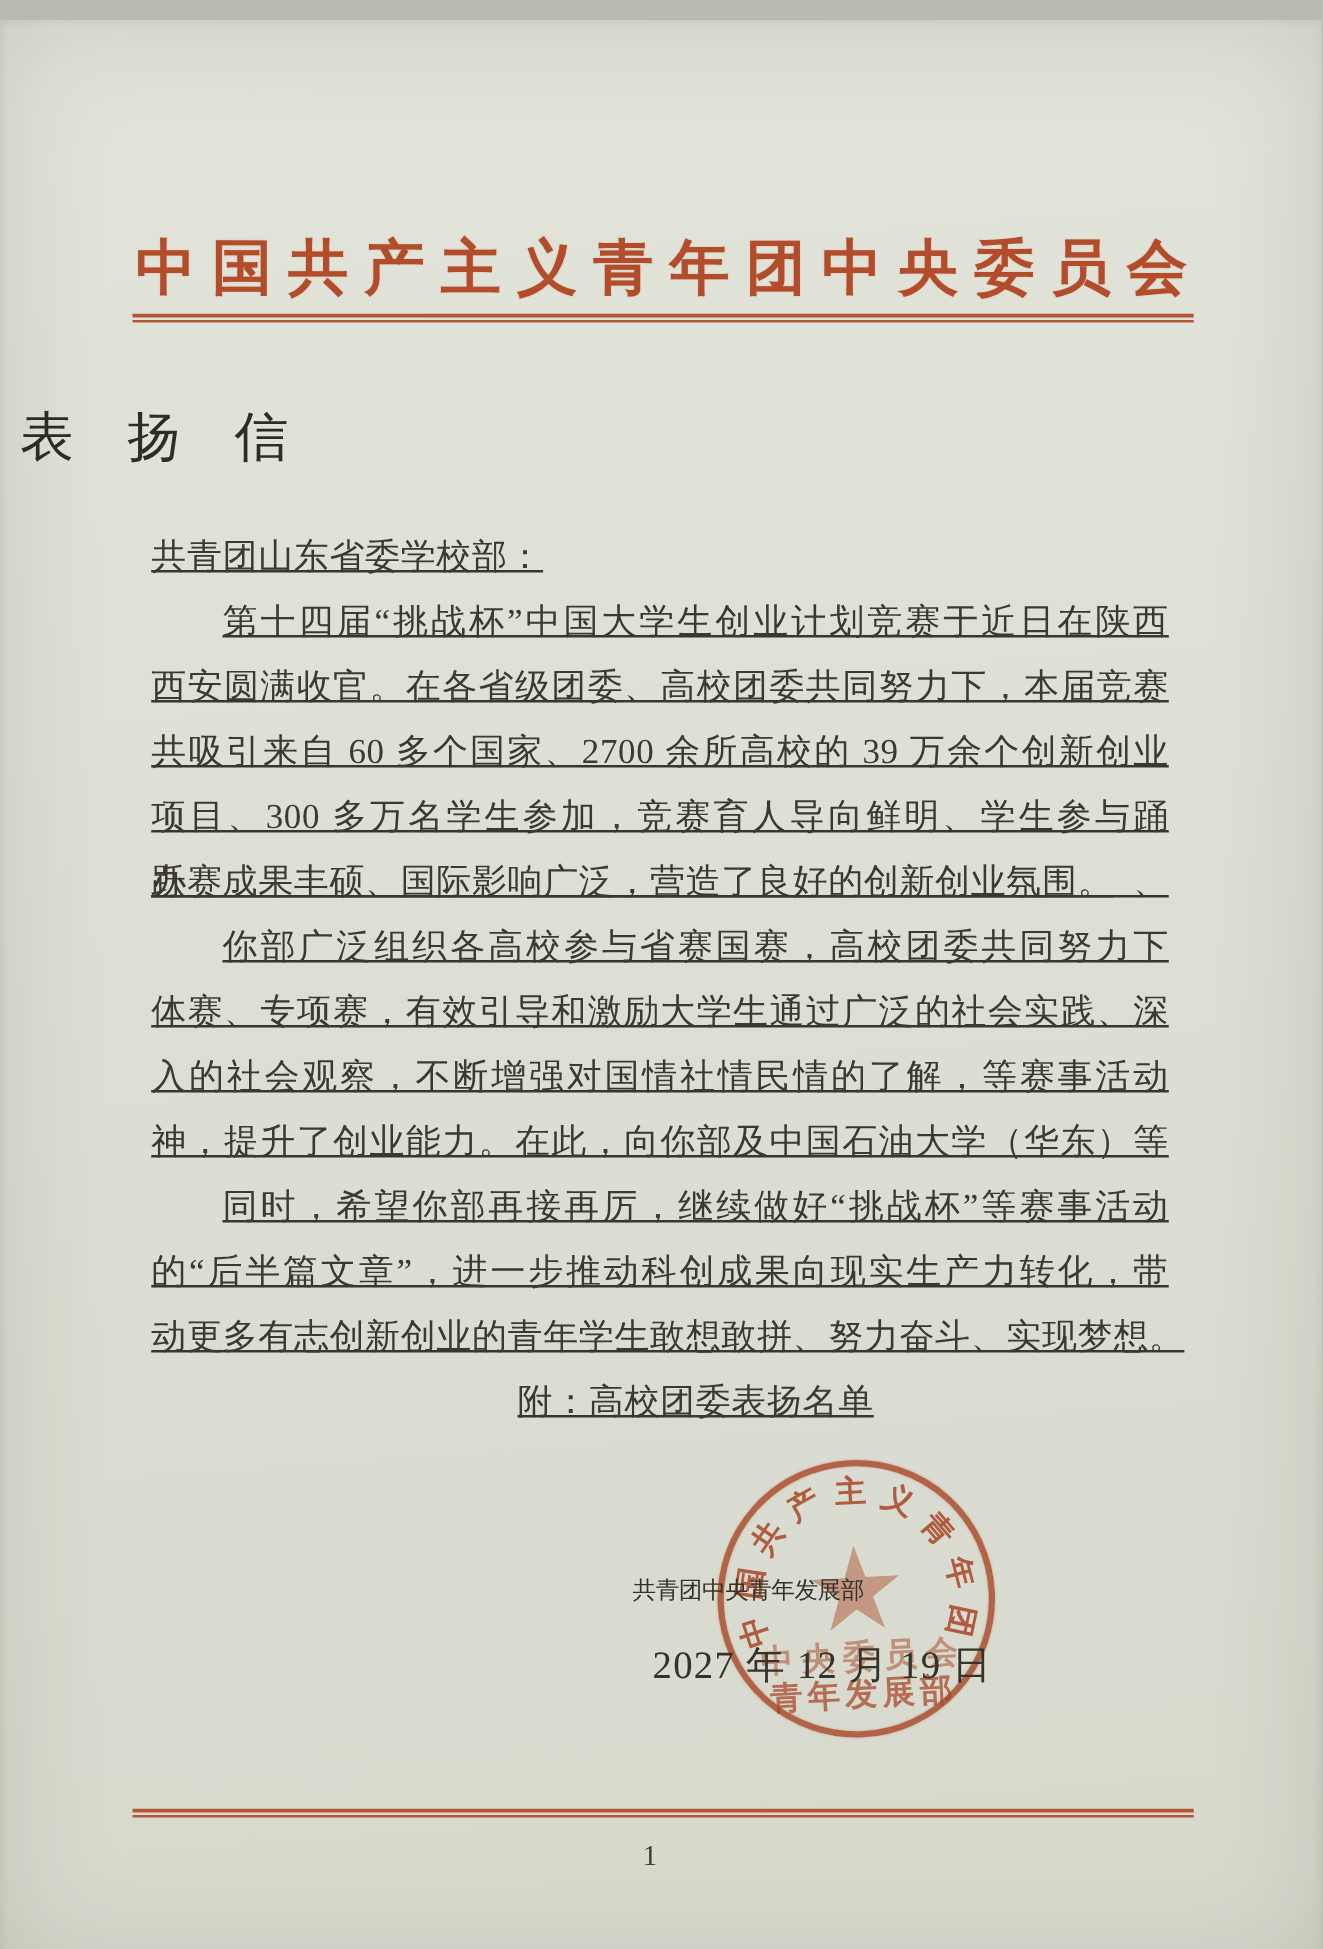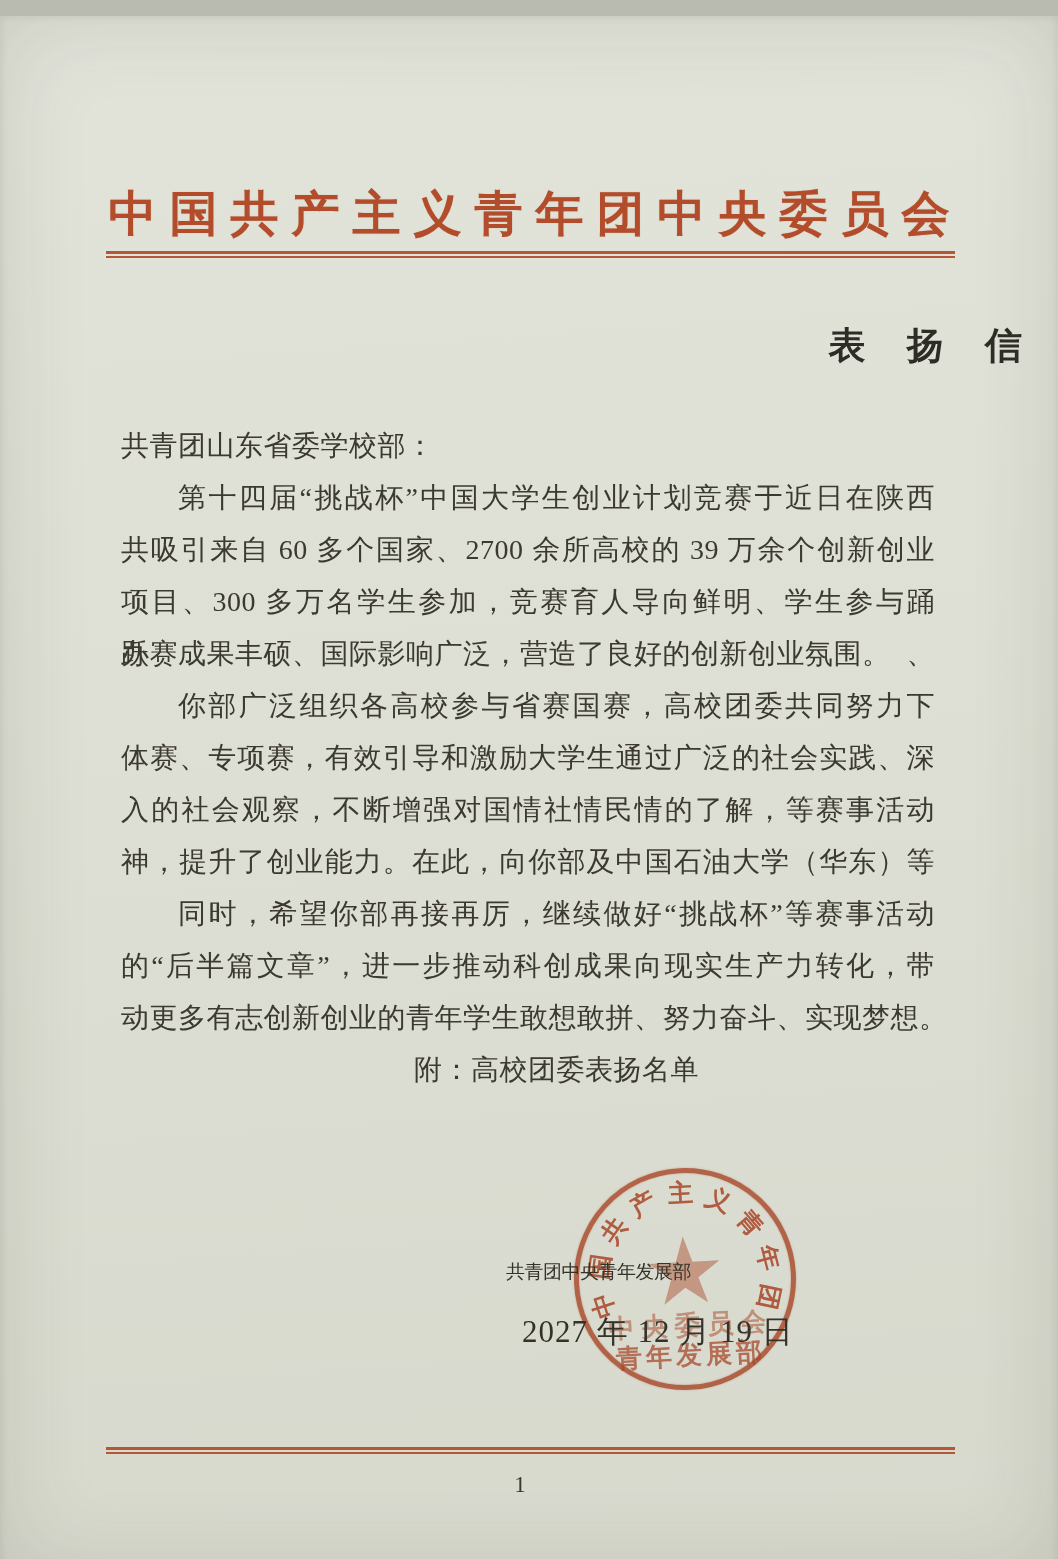--- a/index.html
+++ b/index.html
@@ -26,28 +26,28 @@
     position:absolute;left:106px;width:849px;height:2px;
     border-top:3px solid var(--accent,#b24c2a);
     border-bottom:2px solid var(--accent,#b24c2a);
     opacity:.92;
   }
   .rule-top{top:235px;}
   .rule-bottom{top:1431px;}
   
   .doc-title{
     position:absolute;top:305px;left:0;right:20px;
-    text-align:right;
-    font-size:37px;font-weight:700;
+    text-align:left;
+    font-size:43px;font-weight:400;
     letter-spacing:16px;text-indent:16px;
     color:#2e2c26;
   }
   
   .letter-body{
-    position:absolute;top:404px;left:121px;width:814px;
+    position:absolute;top:404px;left:121px;width:814px;text-decoration:underline;
   }
   .bline{
     height:52px;line-height:52px;
     font-size:28px;letter-spacing:.5px;
     white-space:nowrap;
     color:#3b3931;
   }
   .bline.fill{
     white-space:normal;
     text-align:justify;
@@ -117,20 +117,21 @@
 
   <div class="org-name">中国共产主义青年团中央委员会</div>
 
   <div class="rule rule-top"></div>
 
   <div class="doc-title">表 扬 信</div>
 
   <div class="letter-body">
       <div class="bline">共青团山东省委学校部：</div>
       <div class="bline ind fill">第十四届“挑战杯”中国大学生创业计划竞赛于近日在陕西</div>
+      <div class="bline fill">西安圆满收官。在各省级团委、高校团委共同努力下，本届竞赛</div>
       <div class="bline fill">共吸引来自 60 多个国家、2700 余所高校的 39 万余个创新创业</div>
       <div class="bline fill">项目、300 多万名学生参加，竞赛育人导向鲜明、学生参与踊跃、</div>
       <div class="bline">办赛成果丰硕、国际影响广泛，营造了良好的创新创业氛围。</div>
       <div class="bline ind fill">你部广泛组织各高校参与省赛国赛，高校团委共同努力下</div>
       <div class="bline fill">体赛、专项赛，有效引导和激励大学生通过广泛的社会实践、深</div>
       <div class="bline fill">入的社会观察，不断增强对国情社情民情的了解，等赛事活动</div>
       <div class="bline fill">神，提升了创业能力。在此，向你部及中国石油大学（华东）等</div>
       <div class="bline ind fill">同时，希望你部再接再厉，继续做好“挑战杯”等赛事活动</div>
       <div class="bline fill">的“后半篇文章”，进一步推动科创成果向现实生产力转化，带</div>
       <div class="bline">动更多有志创新创业的青年学生敢想敢拼、努力奋斗、实现梦想。</div>

